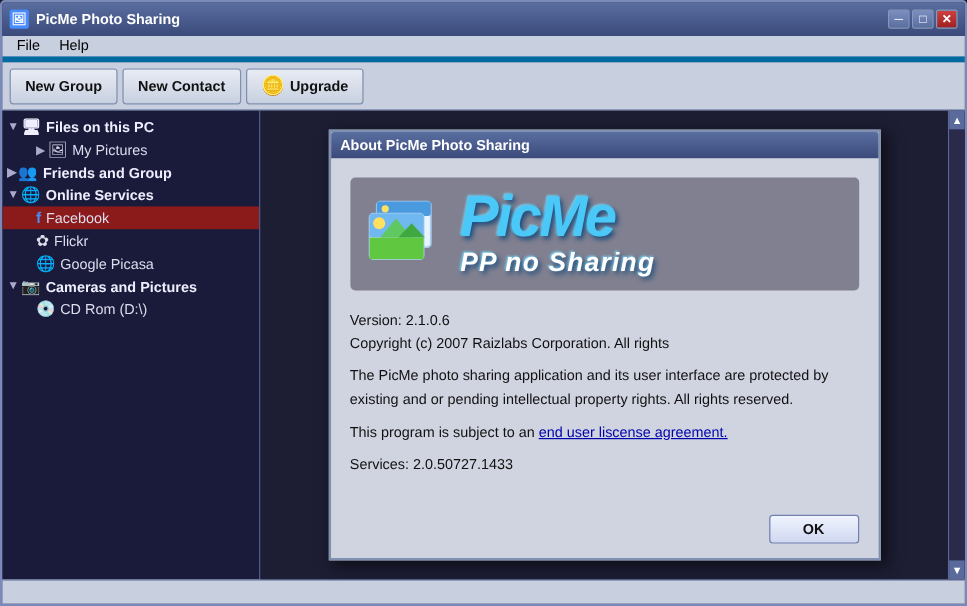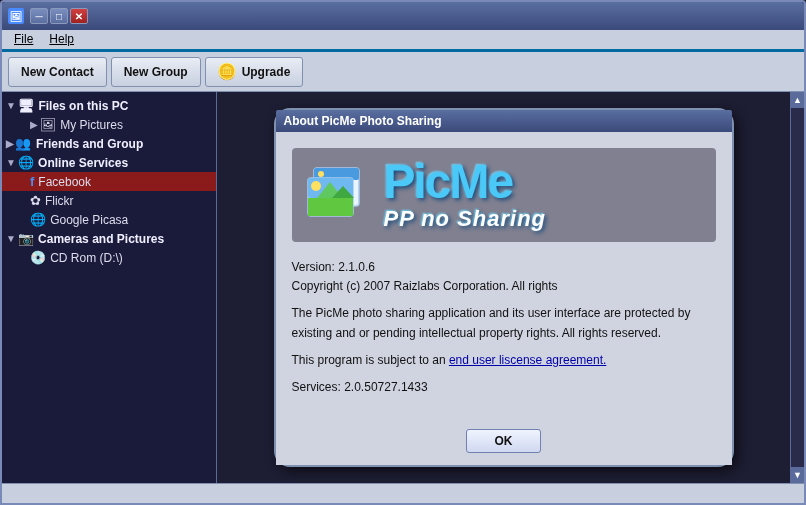--- a/index.html
+++ b/index.html
@@ -72,25 +72,24 @@
     }
     .win-btn.close {
       background: linear-gradient(to bottom, #d04040, #a02020);
     }
 
     
     .menu-bar {
       background: #c8d0e0;
       height: 22px;
       display: flex;
-      align-items: flex-start;
+      align-items: flex-end;
       padding: 0 4px;
-      border-bottom: 3px solid #0369a1;
-      flex-shrink: 0;
-      text-decoration: underline;
+      border-bottom: 5px solid #0369a1;
+      flex-shrink: 0;
     }
     .menu-item {
       padding: 2px 8px;
       cursor: pointer;
       color: #000;
       font-size: 12px;
     }
 
     
     .toolbar {
@@ -193,21 +192,21 @@
       top: 0; left: 0; right: 0; bottom: 0;
       display: flex;
       align-items: center;
       justify-content: center;
       background: rgba(0,0,0,0.3);
     }
     .dialog {
       width: 460px;
       background: #c8ccd8;
       border: 2px solid #8090b0;
-      border-radius: 16px;
+      border-radius: 0;
       box-shadow: 4px 4px 12px rgba(0,0,0,0.6);
     }
     .dialog-title-bar {
       background: linear-gradient(to bottom, #6070a8, #4050880);
       background: linear-gradient(to bottom, #5a6ea0, #3a4a7a);
       color: white;
       padding: 4px 8px;
       font-size: 12px;
       font-weight: bold;
       border-radius: 2px 2px 0 0;
@@ -227,20 +226,21 @@
       min-height: 90px;
     }
     .logo-text-area {
       flex: 1;
     }
     .picme-logo-text {
       font-size: 48px;
       font-weight: 900;
       color: #4ac8f8;
       text-shadow: 2px 2px 4px #1a4a7a, -1px -1px 2px #7adcff;
+      font-style: italic;
       line-height: 1;
       letter-spacing: -2px;
       font-family: 'Arial Black', 'Impact', sans-serif;
     }
     .picme-sub-text {
       font-size: 22px;
       font-weight: 900;
       color: #ffffff;
       text-shadow: 2px 2px 4px #1a4a7a, -1px -1px 2px #7adcff;
       font-style: italic;
@@ -255,21 +255,21 @@
     }
     .dialog-info p {
       margin-bottom: 8px;
     }
     .dialog-info a {
       color: #00a;
       text-decoration: underline;
     }
     .dialog-footer {
       display: flex;
-      justify-content: center;
+      justify-content: flex-end;
       padding: 8px 16px 12px;
       background: #d0d4e0;
     }
     .ok-btn {
       width: 75px;
       height: 24px;
       background: linear-gradient(to bottom, #f0f4ff, #d0d8f0);
       border: 1px solid #7080b0;
       border-radius: 3px;
       cursor: pointer;
@@ -321,35 +321,36 @@
       flex-shrink: 0;
     }
   </style>
 </head>
 <body>
 
 <div class="window">
 
   <div class="title-bar">
     <div class="title-bar-icon">🖼</div>
+    <span class="title-bar-text">PicMe Photo Sharing</span>
     <div class="title-bar-controls">
       <div class="win-btn">─</div>
       <div class="win-btn">□</div>
       <div class="win-btn close">✕</div>
     </div>
   </div>
 
   <div class="menu-bar">
     <div class="menu-item">File</div>
     <div class="menu-item">Help</div>
   </div>
 
   <div class="toolbar">
+    <button class="toolbar-btn">New Group</button>
     <button class="toolbar-btn">New Contact</button>
-    <button class="toolbar-btn">New Group</button>
     <button class="toolbar-btn upgrade-btn">
       <span class="coin-icon">🪙</span>
       <span>Upgrade</span>
     </button>
   </div>
 
   <div class="content-area">
 
     <div class="sidebar">
 

